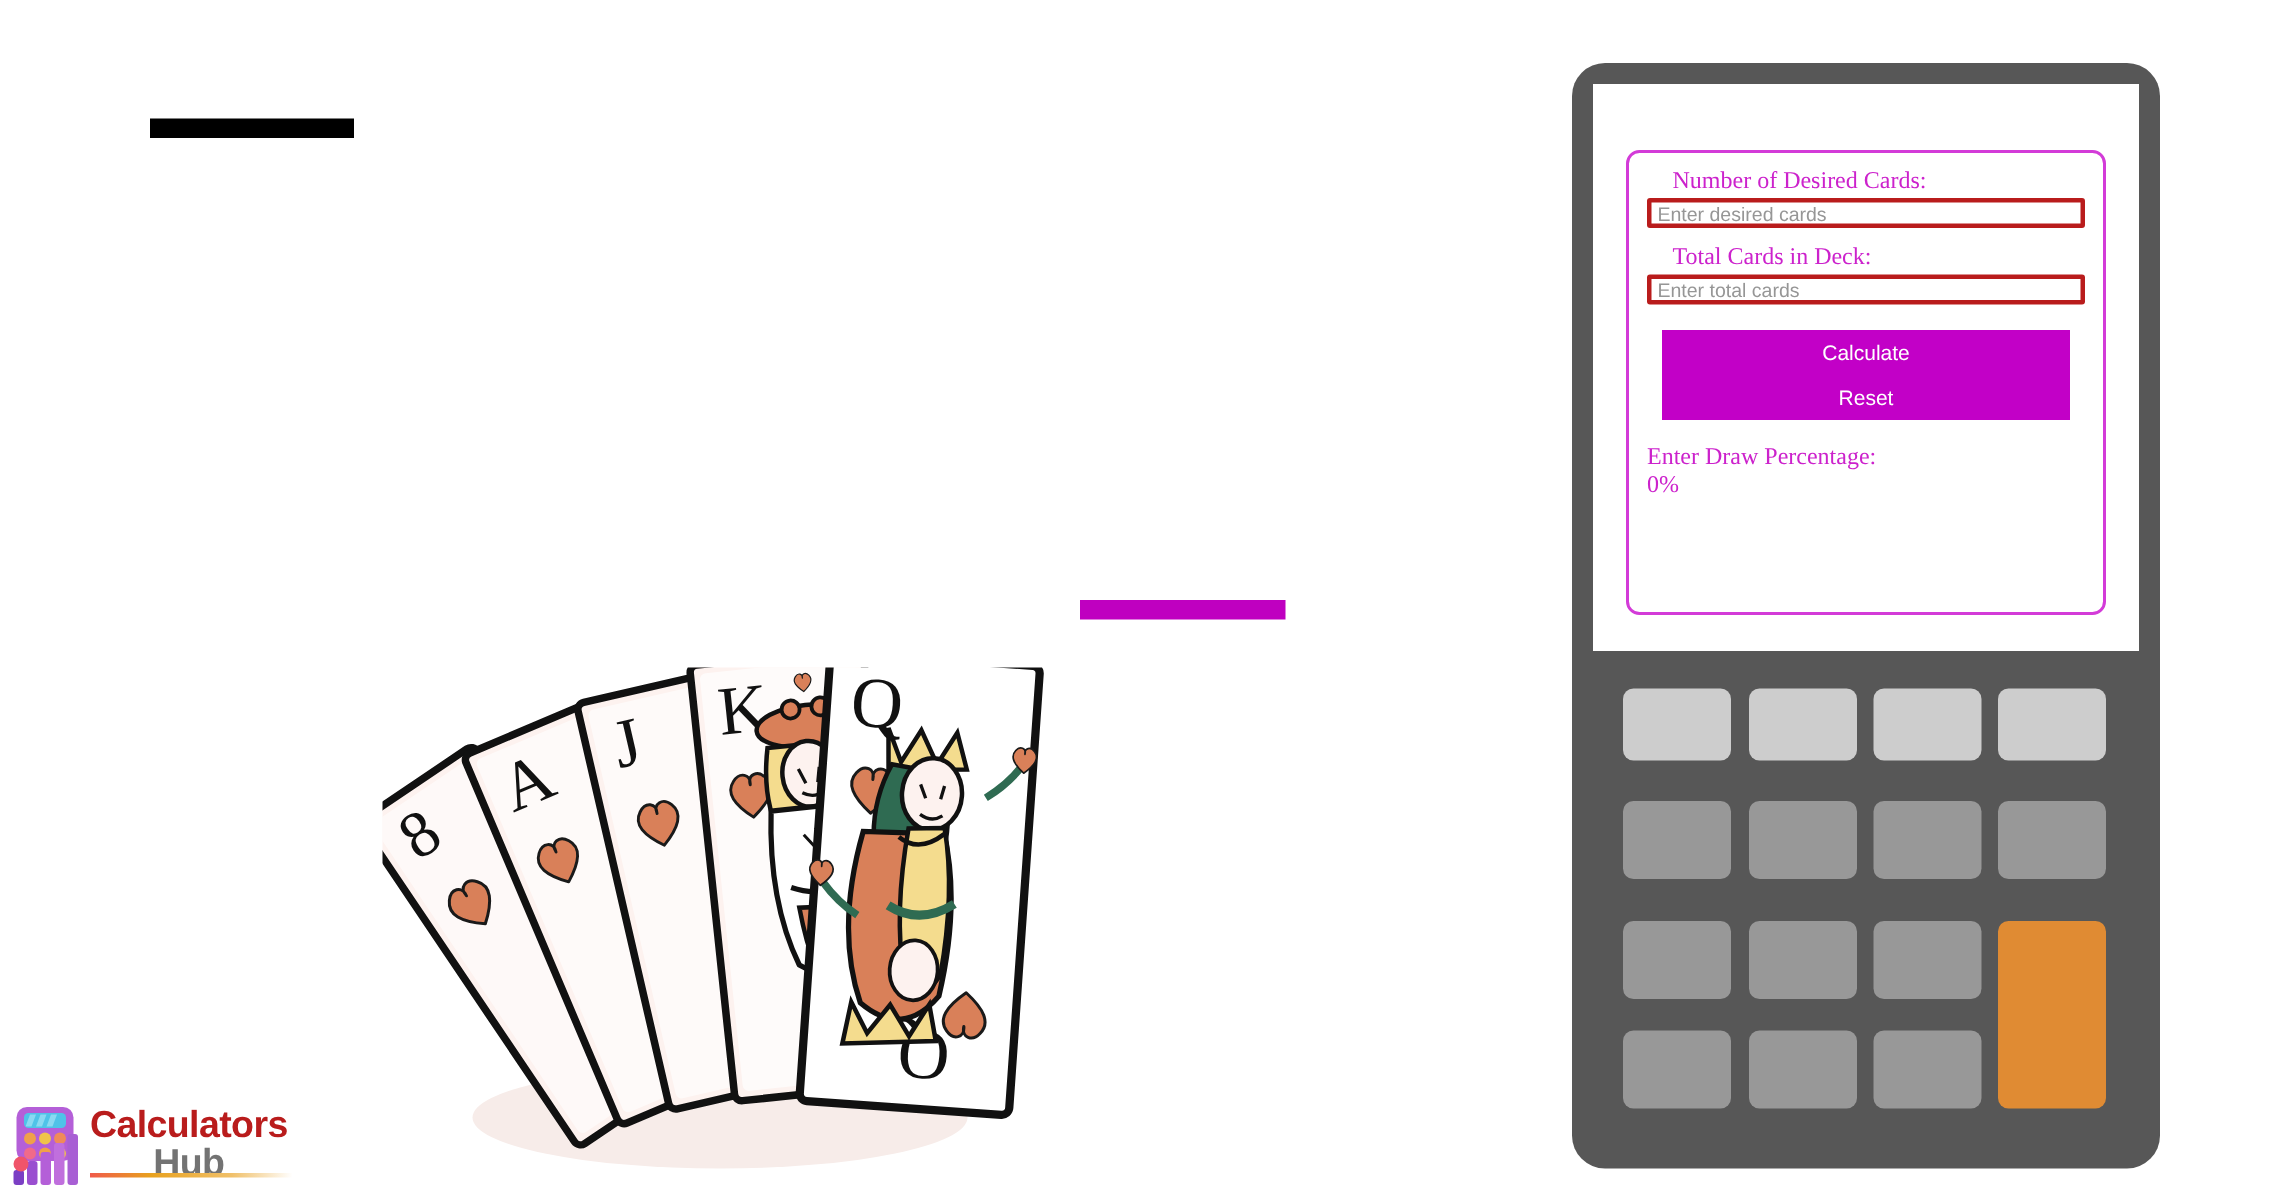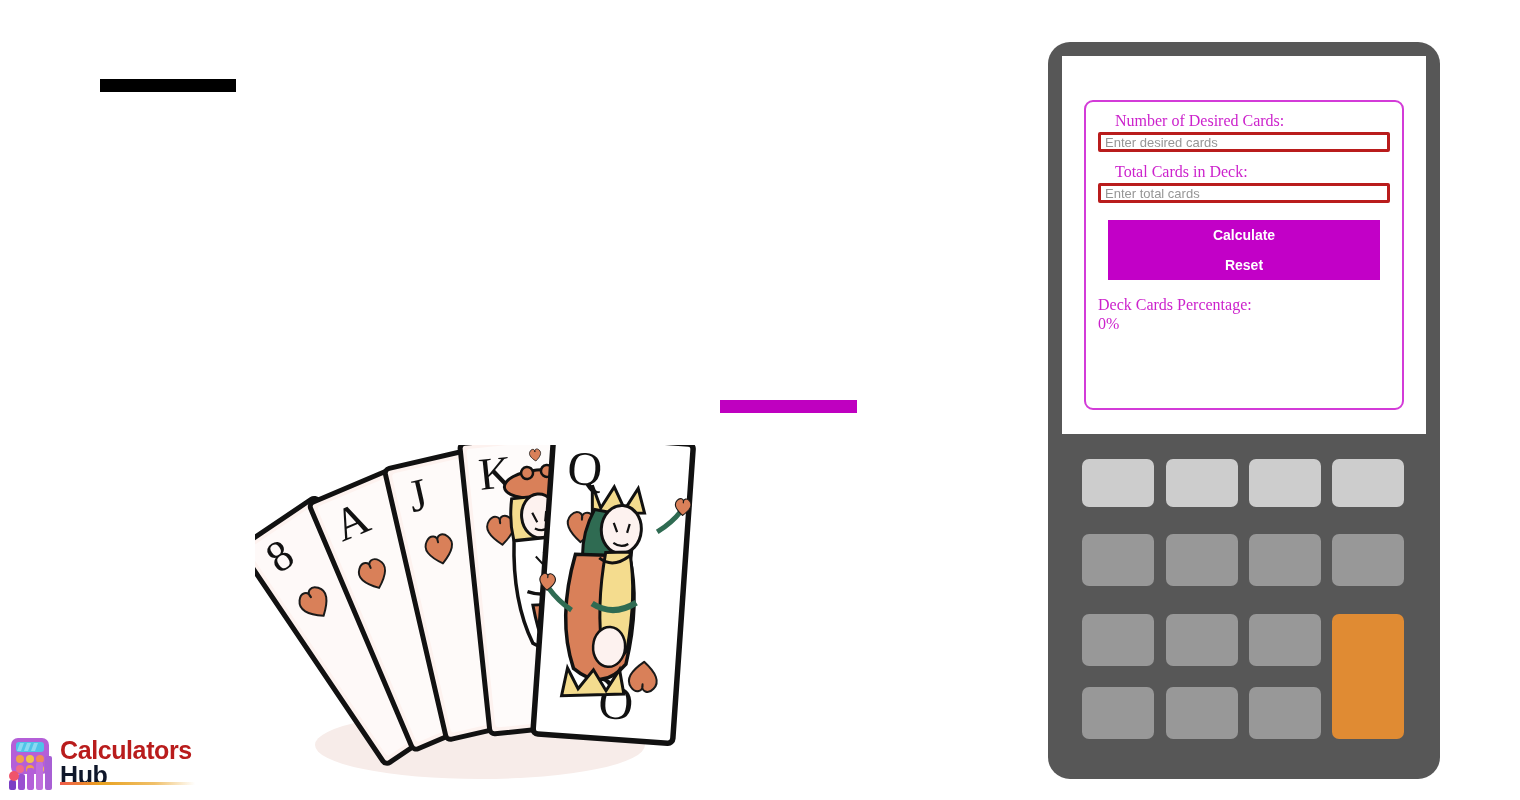--- a/index.html
+++ b/index.html
@@ -79,21 +79,21 @@
     line-height: 25px;
   }
   .logo-word {
     display: block;
     font-family: "Liberation Sans", sans-serif;
     font-weight: bold;
     font-size: 25px;
     letter-spacing: -0.4px;
   }
   #logo-word-1 { color: #b91c1c; }
-  #logo-word-2 { color: #0f172a; }
+  #logo-word-2 { color: #737373; text-align: center; }
   #logo-underline {
     position: absolute;
     left: 60px; top: 782px;
     width: 135px; height: 3px;
     background: linear-gradient(to right, #f05a4a, #e8a11e 30%, #f0c06a 70%, #ffffff);
   }
 
   
   #calculator {
     position: absolute;
@@ -149,21 +149,21 @@
   .action-button {
     display: block;
     width: 272px;
     margin: 0 auto;
     height: 30px;
     border: none;
     background: #c200c7;
     color: #ffffff;
     font-family: "Liberation Sans", sans-serif;
     font-size: 14px;
-    font-weight: bold;
+    font-weight: normal;
     cursor: pointer;
     padding: 0;
   }
   #btn-calculate { margin-top: 17px; }
   #btn-reset { }
 
   #result-area { margin-top: 15px; }
   .result-label {
     font-family: "Liberation Serif", serif;
     font-size: 16px;
@@ -333,21 +333,21 @@
       <div class="field-label">Number of Desired Cards:</div>
       <input class="text-input" type="text" placeholder="Enter desired cards" style="">
 
       <div class="field-label spaced">Total Cards in Deck:</div>
       <input class="text-input" type="text" placeholder="Enter total cards" style="">
 
       <button class="action-button" id="btn-calculate">Calculate</button>
       <button class="action-button" id="btn-reset">Reset</button>
 
       <div id="result-area">
-        <div class="result-label">Deck Cards Percentage:</div>
+        <div class="result-label">Enter Draw Percentage:</div>
         <div class="result-value">0%</div>
       </div>
     </div>
   </div>
 
   <div id="keypad">
 
     <div class="key light" style="left:0px;   top:0px;   width:72px; height:48px;"></div>
     <div class="key light" style="left:84px;  top:0px;   width:72px; height:48px;"></div>
     <div class="key light" style="left:167px; top:0px;   width:72px; height:48px;"></div>

